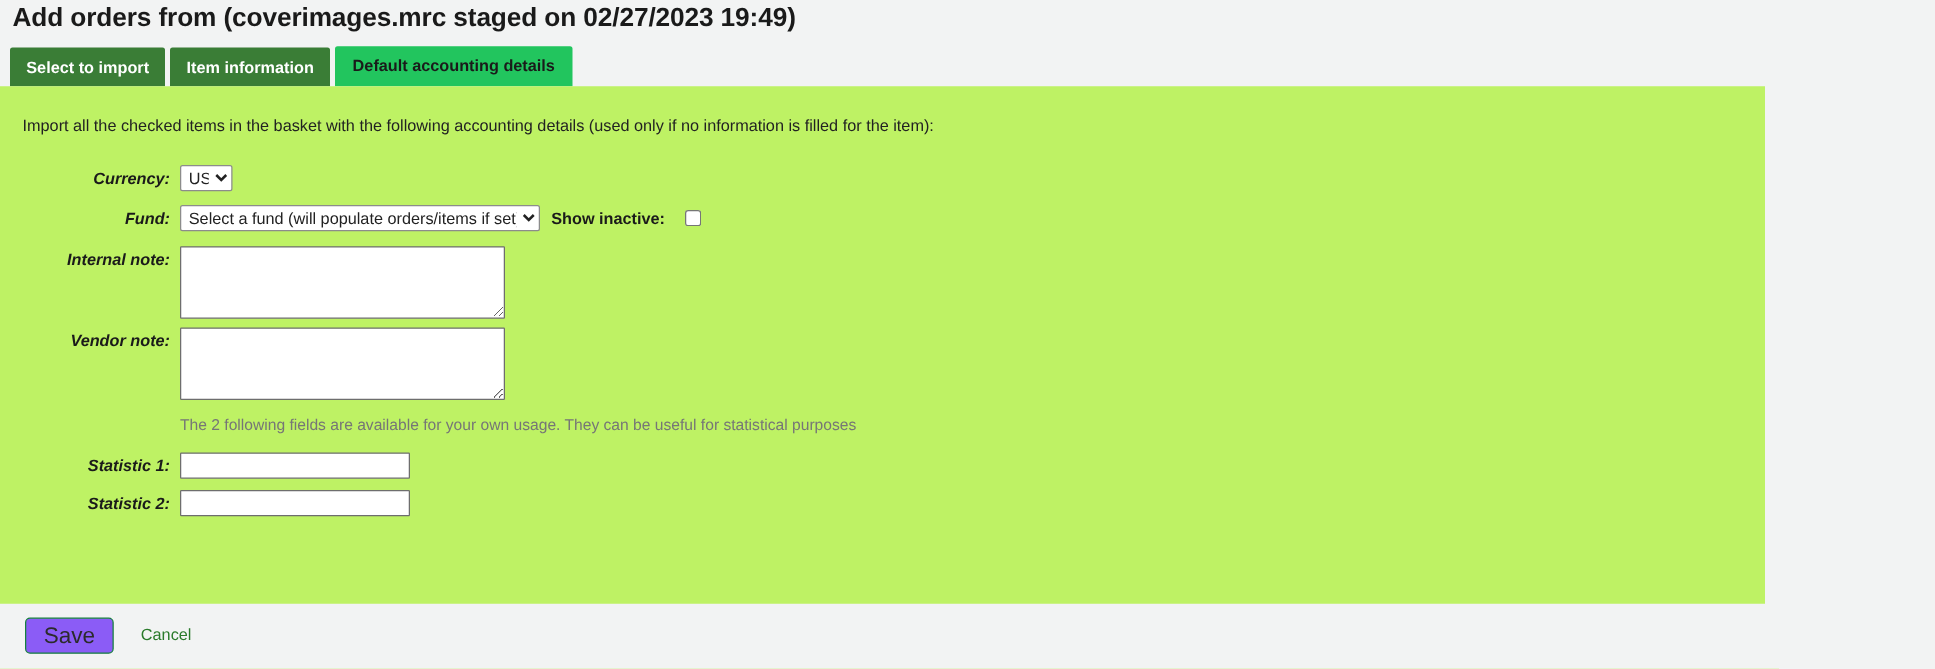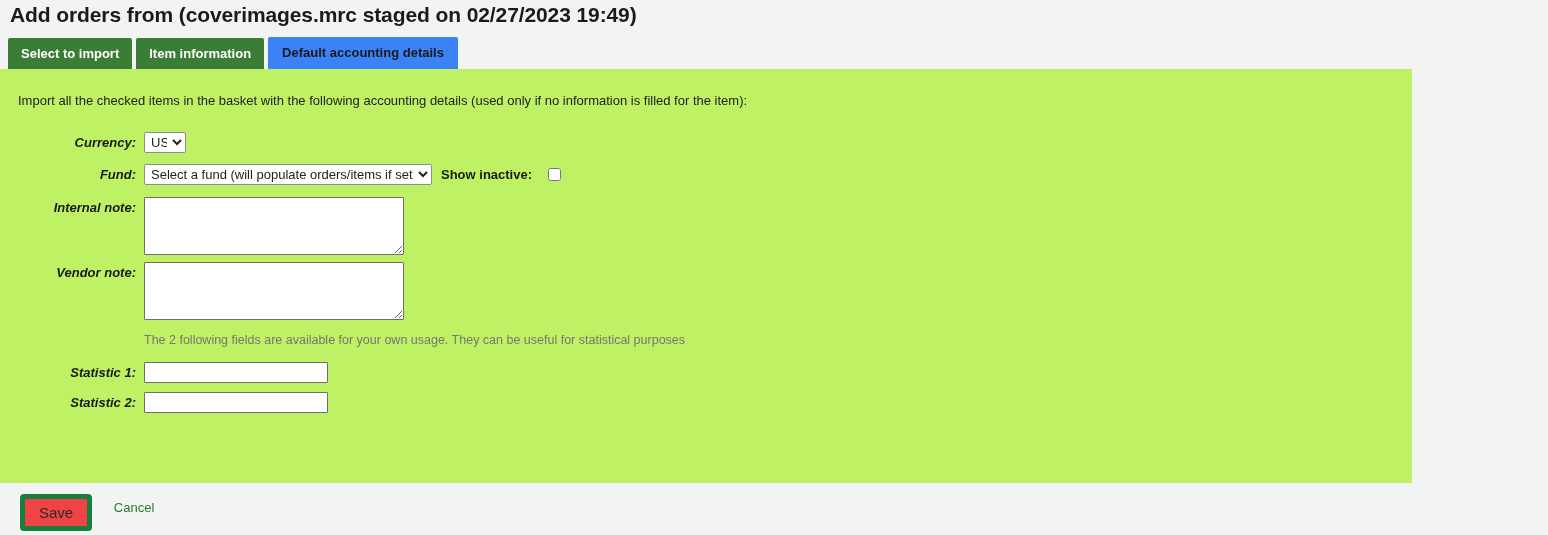--- a/index.html
+++ b/index.html
@@ -46,21 +46,21 @@
     font-size: 13px;
     font-weight: bold;
     background: #3a7d36;
     color: #ffffff;
     border-radius: 2px 2px 0 0;
     box-sizing: border-box;
     cursor: pointer;
     white-space: nowrap;
   }
   .tab.active {
-    background: #3b82f6;
+    background: #22c55e;
     color: #1a1a1a;
     padding: 0 14px;
     height: 32px;
     line-height: 32px;
   }
 
   
   .panel {
     width: 1412px;
     height: 414px;
@@ -188,26 +188,26 @@
   .row-vendor   { margin-bottom: 12px; }
   .row-hint     { margin-bottom: 14px; }
   .row-stat1    { margin-bottom: 8px; }
 
   
   .actions {
     padding: 11px 0 0 20px;
   }
   .btn-save {
     display: inline-block;
-    background: #ef4444;
-    border: 5px solid #15803d;
+    background: #8b5cf6;
+    border: 1px solid #15803d;
     border-radius: 4px;
     color: #2b2b2b;
     font-family: "Liberation Sans", sans-serif;
-    font-size: 15px;
+    font-size: 18px;
     font-weight: normal;
     padding: 6px 14px;
     line-height: 15px;
     cursor: pointer;
   }
   .link-cancel {
     display: inline-block;
     margin-left: 18px;
     color: #2a7a2b;
     font-size: 13px;

